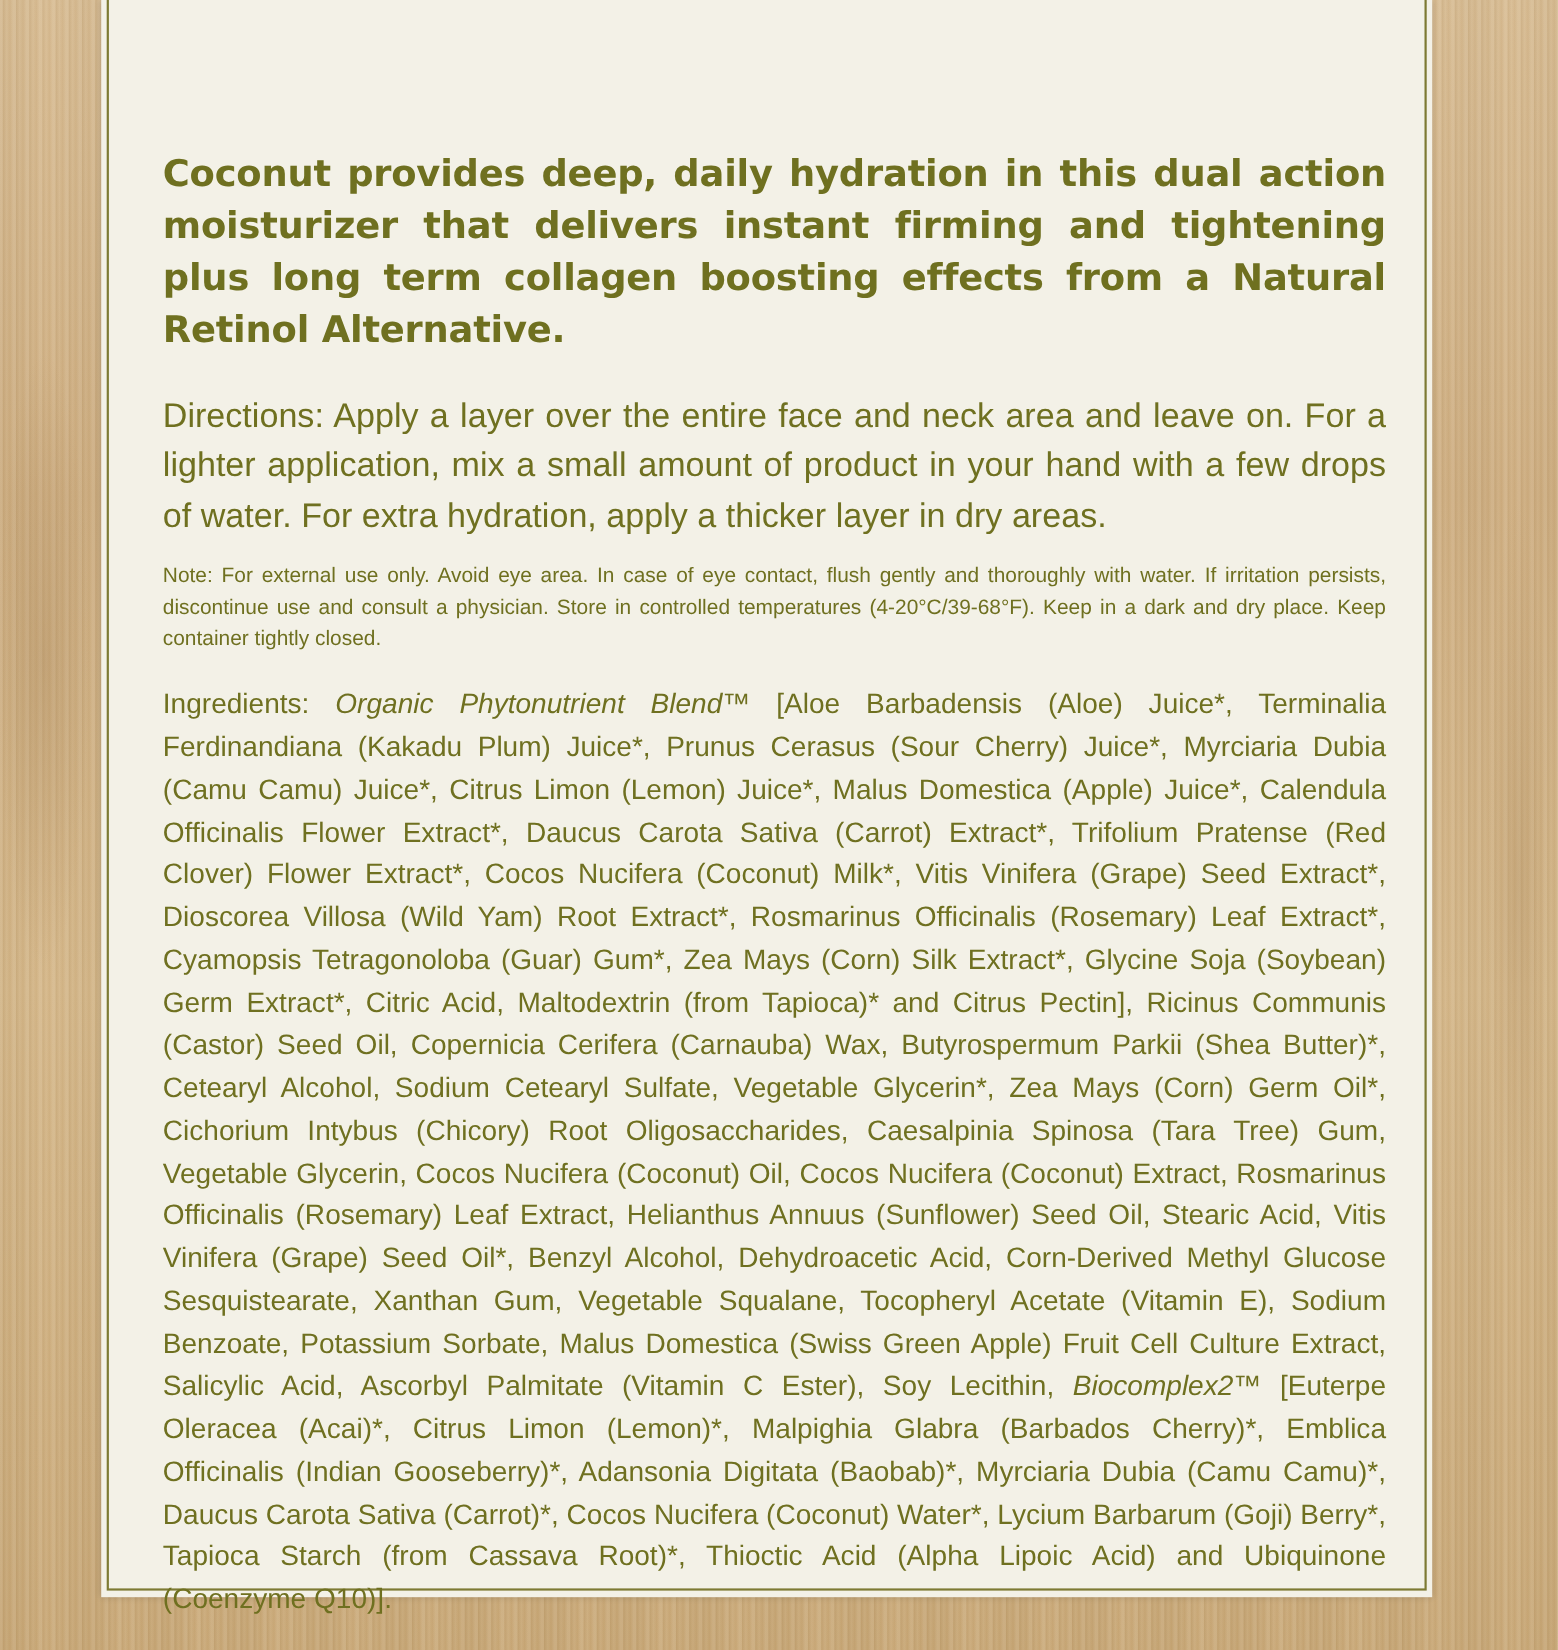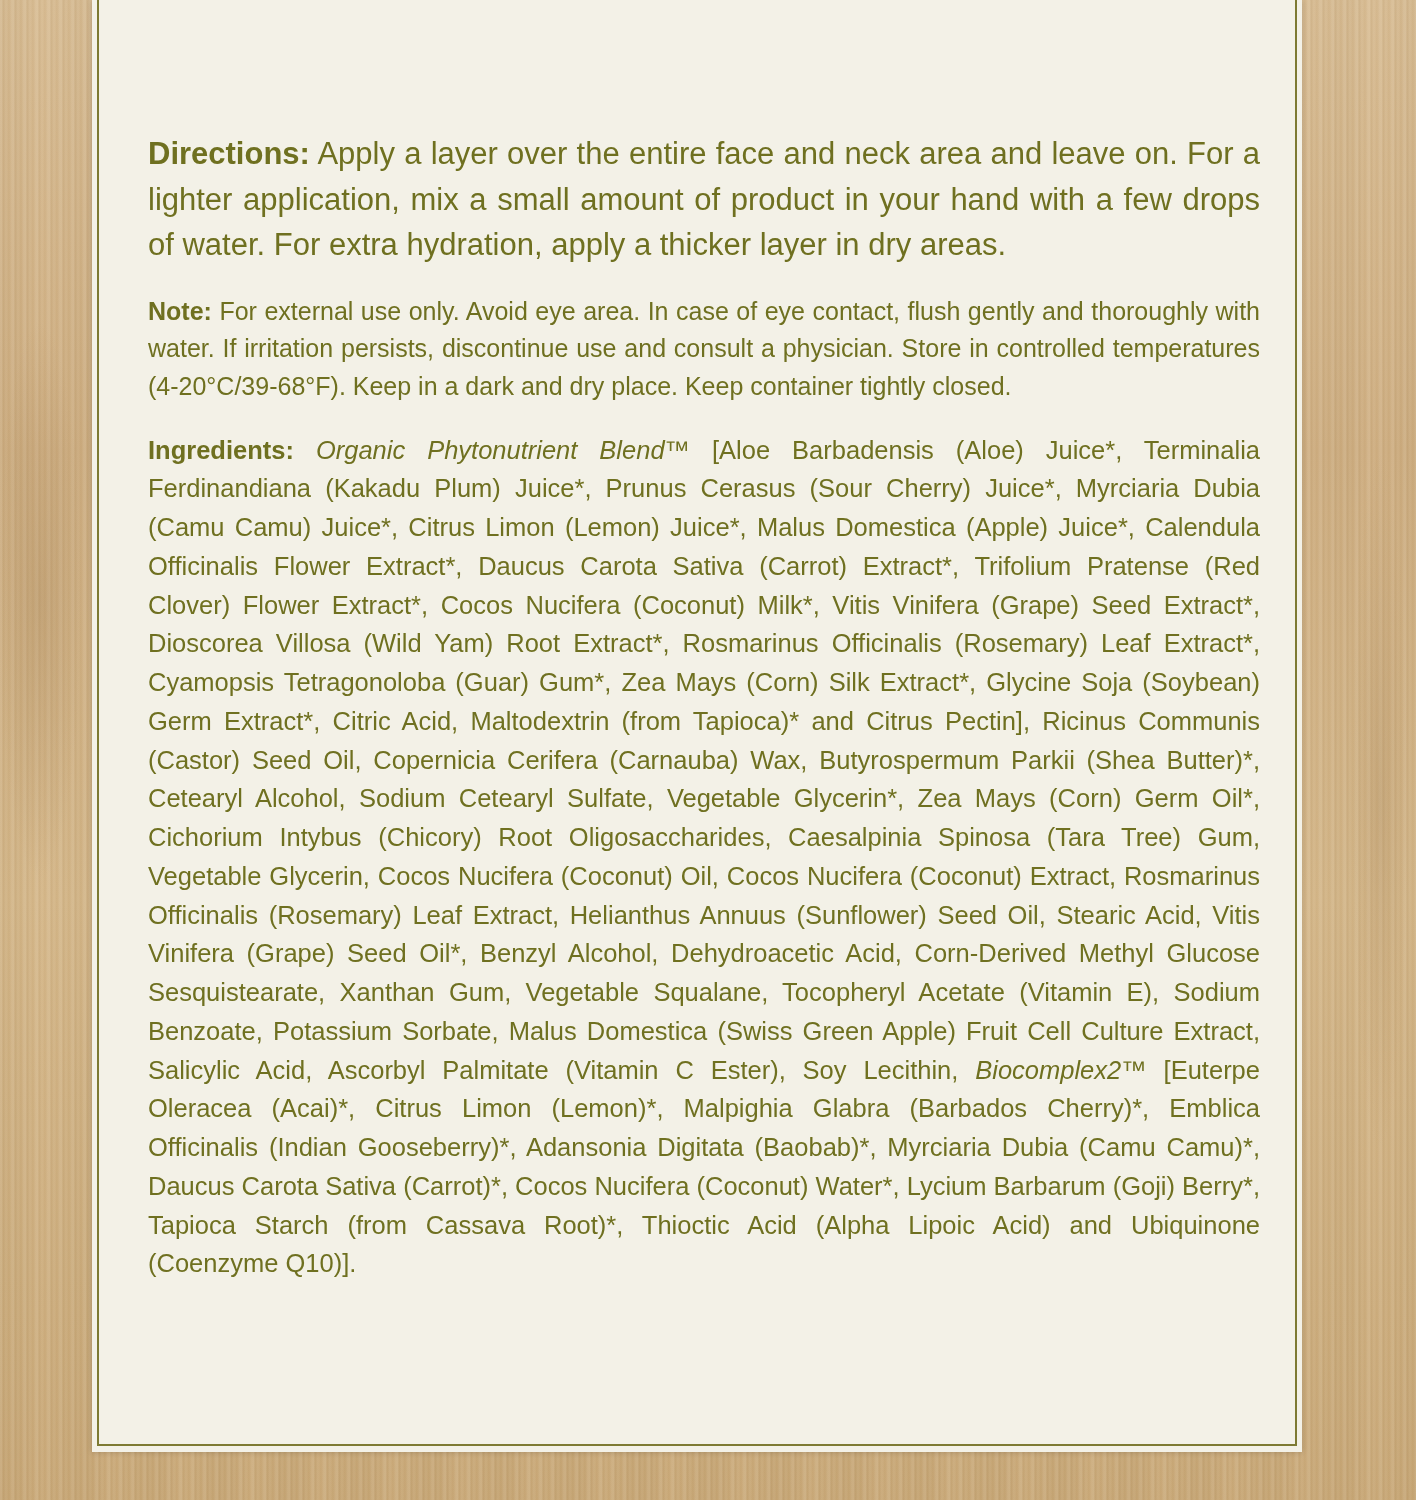--- a/index.html
+++ b/index.html
@@ -86,27 +86,27 @@
 
   .directions {
     font-family: "Liberation Sans", sans-serif;
     font-size: 31px;
     line-height: 1.47;
     text-align: justify;
     color: #6f7020;
     margin-bottom: 8px;
   }
   .directions b, .note b, .ingredients b, strong {
-    font-weight: bold;
+    font-weight: normal;
     margin-top: 28px;
   }
 
   .note {
     font-family: "Liberation Sans", sans-serif;
-    font-size: 25px;
+    font-size: 19px;
     line-height: 1.50;
     text-align: justify;
     color: #6f7020;
     margin-bottom: 10px;
   }
 
   .ingredients {
     font-family: "Liberation Sans", sans-serif;
     font-size: 25.5px;
     line-height: 1.52;
@@ -120,20 +120,21 @@
 </style>
 </head>
 <body>
 
 <div id="wood"></div>
 <div id="label-panel"></div>
 <div id="label-border"></div>
 
 <div id="content">
 
+  <p class="headline">Coconut provides deep, daily hydration in this dual action moisturizer that delivers instant firming and tightening plus long term collagen boosting effects from a Natural Retinol Alternative.</p>
 
   <p class="directions"><b>Directions:</b><span> Apply a layer over the entire face and neck area and leave on. For a lighter application, mix a small amount of product in your hand with a few drops of water. For extra hydration, apply a thicker layer in dry areas.</span></p>
 
   <p class="note"><b>Note:</b><span> For external use only. Avoid eye area. In case of eye contact, flush gently and thoroughly with water. If irritation persists, discontinue use and consult a physician. Store in controlled temperatures (4-20°C/39-68°F).  Keep in a dark and dry place. Keep container tightly closed.</span></p>
 
   <p class="ingredients"><b>Ingredients:</b><span>&nbsp;</span><em>Organic Phytonutrient Blend™</em><span> [Aloe Barbadensis (Aloe) Juice*, Terminalia Ferdinandiana (Kakadu Plum) Juice*, Prunus Cerasus (Sour Cherry) Juice*, Myrciaria Dubia (Camu Camu) Juice*, Citrus Limon (Lemon) Juice*, Malus Domestica (Apple) Juice*, Calendula Officinalis Flower Extract*, Daucus Carota Sativa (Carrot) Extract*, Trifolium Pratense (Red Clover) Flower Extract*, Cocos Nucifera (Coconut) Milk*, Vitis Vinifera (Grape) Seed Extract*, Dioscorea Villosa (Wild Yam) Root Extract*, Rosmarinus Officinalis (Rosemary) Leaf Extract*, Cyamopsis Tetragonoloba (Guar) Gum*, Zea Mays (Corn) Silk Extract*, Glycine Soja (Soybean) Germ Extract*, Citric Acid, Maltodextrin (from Tapioca)* and Citrus Pectin], Ricinus Communis (Castor) Seed Oil, Copernicia Cerifera (Carnauba) Wax, Butyrospermum Parkii (Shea Butter)*, Cetearyl Alcohol, Sodium Cetearyl Sulfate, Vegetable Glycerin*, Zea Mays (Corn) Germ Oil*, Cichorium Intybus (Chicory) Root Oligosaccharides, Caesalpinia Spinosa (Tara Tree) Gum, Vegetable Glycerin, Cocos Nucifera (Coconut) Oil, Cocos Nucifera (Coconut) Extract, Rosmarinus Officinalis (Rosemary) Leaf Extract, Helianthus Annuus (Sunflower) Seed Oil, Stearic Acid, Vitis Vinifera (Grape) Seed Oil*, Benzyl Alcohol, Dehydroacetic Acid, Corn-Derived Methyl Glucose Sesquistearate, Xanthan Gum, Vegetable Squalane, Tocopheryl Acetate (Vitamin E), Sodium Benzoate, Potassium Sorbate, Malus Domestica (Swiss Green Apple) Fruit Cell Culture Extract, Salicylic Acid, Ascorbyl Palmitate (Vitamin C Ester), Soy Lecithin, </span><em>Biocomplex2™</em><span> [Euterpe Oleracea (Acai)*, Citrus Limon (Lemon)*, Malpighia Glabra (Barbados Cherry)*, Emblica Officinalis (Indian Gooseberry)*, Adansonia Digitata (Baobab)*, Myrciaria Dubia (Camu Camu)*, Daucus Carota Sativa (Carrot)*, Cocos Nucifera (Coconut) Water*, Lycium Barbarum (Goji) Berry*, Tapioca Starch (from Cassava Root)*, Thioctic Acid (Alpha Lipoic Acid) and Ubiquinone (Coenzyme Q10)].</span></p>
 
 </div>
 
 </body></html>

